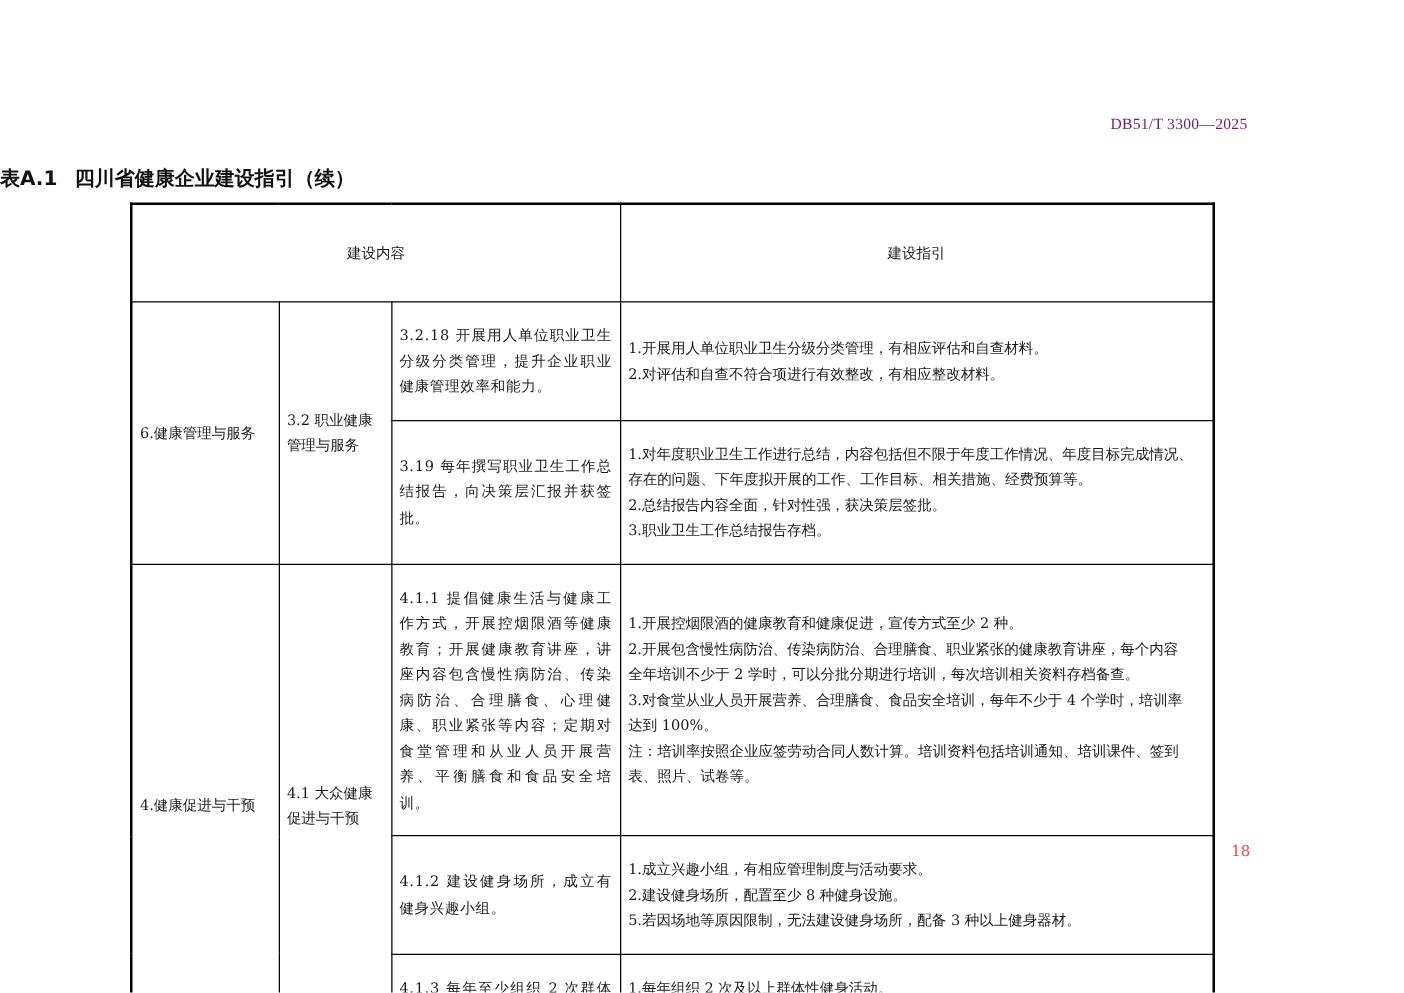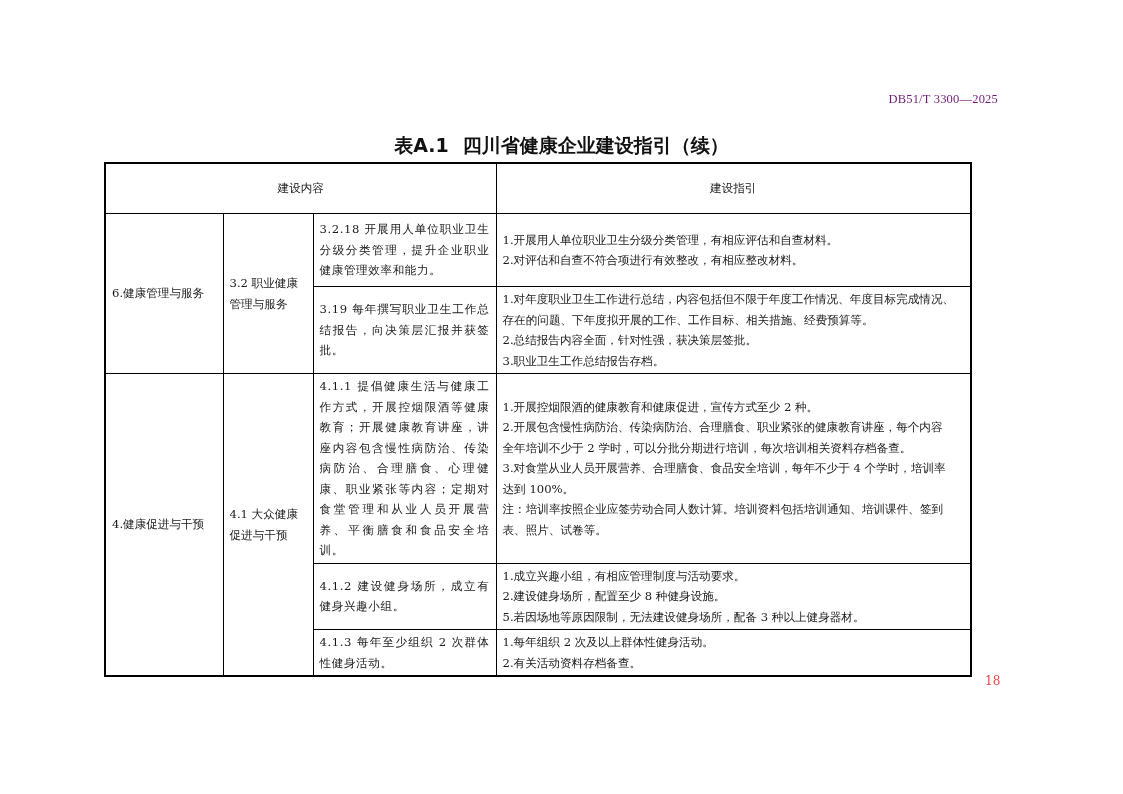--- a/index.html
+++ b/index.html
@@ -1,25 +1,25 @@
 <!DOCTYPE html>
 <html><head>
 <meta charset="utf-8">
 <style>
   html, body { margin: 0; padding: 0; background: #ffffff; }
   body { width: 1123px; height: 794px; position: relative; overflow: hidden;
          font-family: "DejaVu Serif", "Liberation Serif", serif; color: #1a1a1a; }
   .doc-code { position: absolute; top: 92px; right: 125px; font-family: Liberation Serif, serif;
               font-size: 12.5px; letter-spacing: 0.2px; color: #701a75; }
-  .table-title { position: absolute; top: 133px; left: 0; width: 1123px; text-align: center;
-                 font-family: "DejaVu Sans", "Liberation Sans", sans-serif; font-weight: bold; font-size: 19px; color: #111; }
+  .table-title { position: absolute; top: 133px; left: 0; width: 1123px; text-align: left;
+                 font-family: "DejaVu Sans", "Liberation Sans", sans-serif; font-weight: bold; font-size: 16px; color: #111; }
   .table-title .tnum { margin-right: 14px; }
   table.guide { position: absolute; left: 104px; top: 162px; width: 866px; border-collapse: collapse;
                 border: 2.5px solid #000; table-layout: fixed; font-size: 11.6px; line-height: 20.5px; }
-  table.guide td, table.guide th { border: 1px solid #000; vertical-align: middle; padding: 2px 6px; font-weight: normal; margin-top: 28px; }
+  table.guide td, table.guide th { border: 1px solid #000; vertical-align: middle; padding: 16px 6px; font-weight: normal; margin-top: 28px; }
   table.guide th { height: 45px; text-align: center; font-size: 11.6px; }
   .c1 { text-align: left; padding-left: 6px; }
   .c2 { text-align: left; }
   .c3 { text-align: justify; letter-spacing: 0.6px; padding: 1px 6px; }
   .c4 { padding: 3px 6px; }
   .c4 div { white-space: nowrap; }
   .page-num { position: absolute; top: 674px; left: 985px; font-size: 12px; color: #ef4444; }
 </style>
 </head>
 <body>

